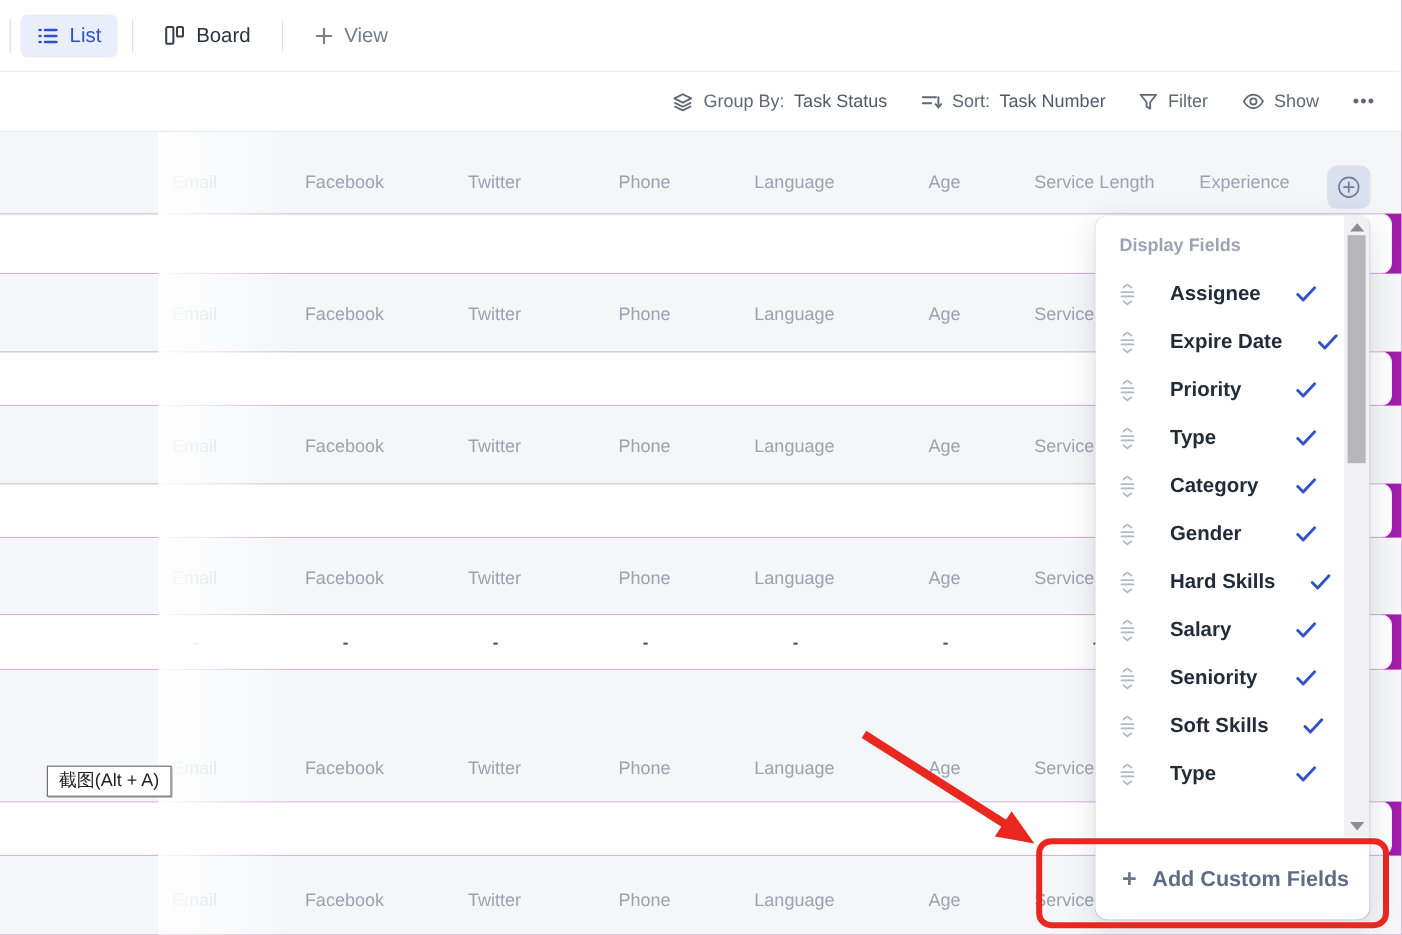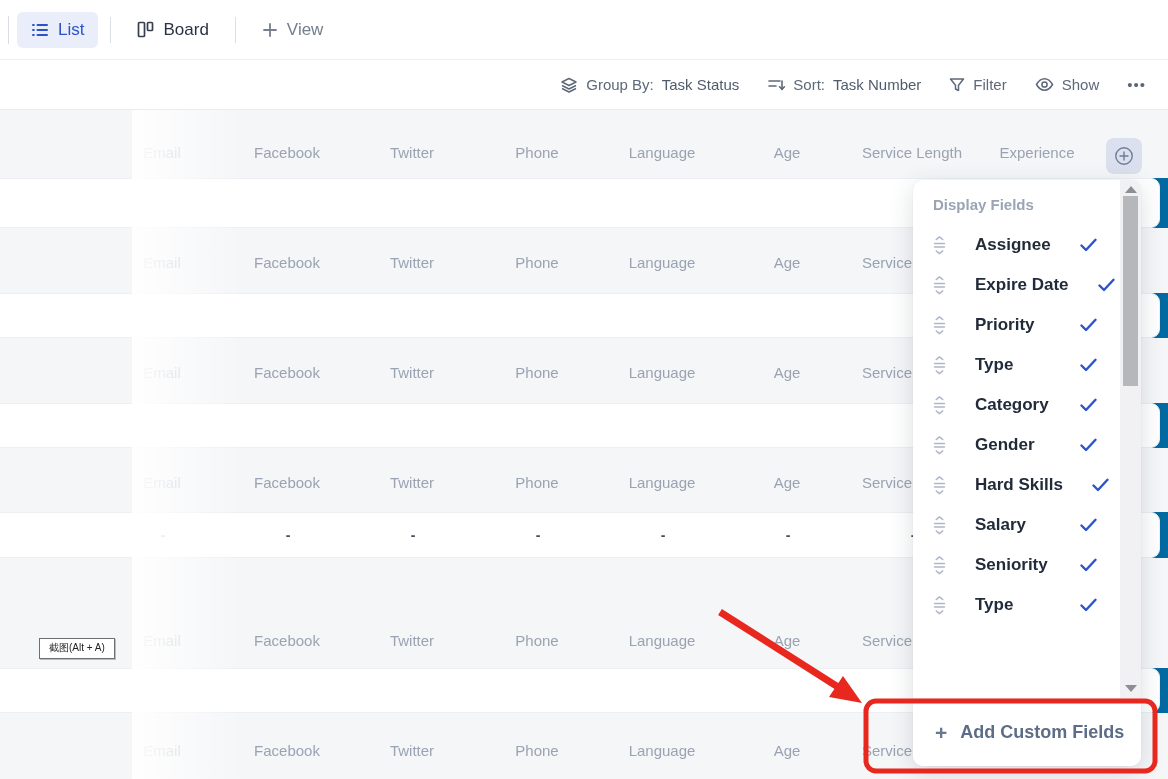--- a/index.html
+++ b/index.html
@@ -1,18 +1,18 @@
 <!DOCTYPE html>
 <html><head>
 <meta charset="utf-8">
 <style>
   * { margin:0; padding:0; box-sizing:border-box; }
   html,body { width:1168px; height:779px; overflow:hidden; background:#fff;
               font-family:"Liberation Sans","DejaVu Sans",sans-serif; }
-  #app { position:relative; width:1168px; height:779px; background:#0369a1; }
+  #app { position:relative; width:1168px; height:779px; background:#a21caf; }
 
   
   .tabs-row { position:absolute; left:0; top:0; width:100%; height:60px;
               display:flex; align-items:center; padding-left:8px;
               border-bottom:1px solid #edeff2; background:#fff; z-index:2; }
   .edge-line { width:1px; height:28px; background:#d9dde3; margin-right:8px; }
   .vtab { display:flex; align-items:center; gap:9px; padding:8px 14px;
           border-radius:6px; font-size:17px; cursor:pointer; }
   .vtab.active { background:#e9eefa; color:#2d52c8; }
   .vtab.plain  { color:#2b3342; }
@@ -67,21 +67,21 @@
                border-radius:0 0 10px 10px; background:#fff; cursor:pointer; }
   .dd-footer .plus { font-size:21px; color:#69788f; line-height:1; }
   .dd-footer .lbl  { font-size:18px; color:#5d6d87; }
 
   
   .annotation-svg { position:absolute; left:0; top:0; width:1168px; height:779px;
                     z-index:30; pointer-events:none; }
   .tooltip { position:absolute; left:39px; top:638px; z-index:25;
              background:#fff; border:1px solid #6f6f6f;
              box-shadow:1px 1px 0 rgba(120,120,120,.45);
-             padding:2px 9px 3px 9px; font-size:10px; color:#222; white-space:nowrap; }
+             padding:2px 9px 3px 9px; font-size:15px; color:#222; white-space:nowrap; }
   svg { display:block; }
 </style>
 </head>
 <body>
 
 <div id="app">
 
   <div class="tabs-row">
     <div class="edge-line"></div>
     <div class="vtab active">
@@ -437,20 +437,38 @@
       </svg>
     </span>
     <span class="lbl">Seniority</span>
     <span>
       <svg width="17" height="14" viewBox="0 0 17 14">
         <path d="M1.5 7.5 L6 12 L15.5 1.8" fill="none" stroke="#2d53c9" stroke-width="2.4" stroke-linecap="round" stroke-linejoin="round"></path>
       </svg>
     </span>
   </div>
 
+  <div class="dd-item">
+    <span>
+      <svg width="13" height="19" viewBox="0 0 13 19">
+        <g stroke="#aeb8c8" stroke-width="1.4" fill="none" stroke-linecap="round" stroke-linejoin="round">
+          <path d="M3.2 3.6 L6.5 0.9 L9.8 3.6"></path>
+          <line x1="1.5" y1="7.5" x2="11.5" y2="7.5"></line>
+          <line x1="1.5" y1="11" x2="11.5" y2="11"></line>
+          <path d="M3.2 14.9 L6.5 17.6 L9.8 14.9"></path>
+        </g>
+      </svg>
+    </span>
+    <span class="lbl">Soft Skills</span>
+    <span>
+      <svg width="17" height="14" viewBox="0 0 17 14">
+        <path d="M1.5 7.5 L6 12 L15.5 1.8" fill="none" stroke="#2d53c9" stroke-width="2.4" stroke-linecap="round" stroke-linejoin="round"></path>
+      </svg>
+    </span>
+  </div>
 
   <div class="dd-item">
     <span>
       <svg width="13" height="19" viewBox="0 0 13 19">
         <g stroke="#aeb8c8" stroke-width="1.4" fill="none" stroke-linecap="round" stroke-linejoin="round">
           <path d="M3.2 3.6 L6.5 0.9 L9.8 3.6"></path>
           <line x1="1.5" y1="7.5" x2="11.5" y2="7.5"></line>
           <line x1="1.5" y1="11" x2="11.5" y2="11"></line>
           <path d="M3.2 14.9 L6.5 17.6 L9.8 14.9"></path>
         </g>

